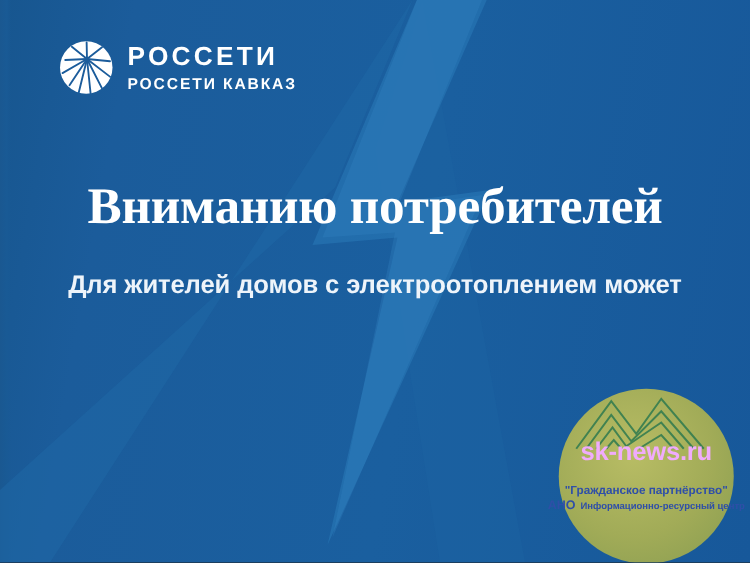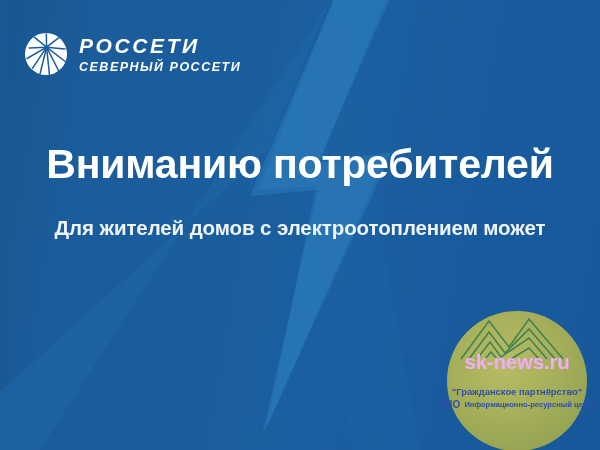--- a/index.html
+++ b/index.html
@@ -32,26 +32,25 @@
   .bg-wedge-svg, .bolt-svg {
     position: absolute;
     inset: 0;
     width: 600px;
     height: 450px;
   }
 
   
   .logo-block {
     position: absolute;
-    left: 24px;
+    left: 47px;
     top: 32px;
     display: flex;
     align-items: center;
     gap: 11px;
-    font-style: italic;
   }
   .logo-mark {
     width: 44px;
     height: 44px;
     flex: 0 0 auto;
   }
   .logo-words {
     display: flex;
     flex-direction: column;
     justify-content: center;
@@ -84,20 +83,21 @@
     text-align: center;
   }
   .headline {
     color: #ffffff;
     font-size: 41px;
     font-weight: bold;
     line-height: 52px;
     letter-spacing: -0.2px;
     margin: 0;
     padding: 0 30px;
+    font-family: Liberation Serif, serif;
   }
   .subtitle {
     color: #eef4fa;
     font-size: 20.5px;
     font-weight: bold;
     line-height: 31px;
     letter-spacing: -0.1px;
     margin: 22px 0 0 0;
     padding: 0 40px;
   }
@@ -204,21 +204,21 @@
         <line x1="22.6" y1="15.2" x2="8.6" y2="36.2"></line>
         <line x1="22.6" y1="15.2" x2="16.0" y2="42.0"></line>
         <line x1="22.6" y1="15.2" x2="25.5" y2="43.0"></line>
         <line x1="22.6" y1="15.2" x2="34.5" y2="38.5"></line>
         <line x1="22.6" y1="15.2" x2="41.2" y2="29.5"></line>
       </g>
       <circle cx="22.6" cy="15.2" r="1.9" fill="#1b5c9b"></circle>
     </svg>
     <div class="logo-words">
       <div class="logo-word-main">РОССЕТИ</div>
-      <div class="logo-word-sub">СЕВЕРНЫЙ РОССЕТИ</div>
+      <div class="logo-word-sub">РОССЕТИ КАВКАЗ</div>
     </div>
   </div>
 
   <div class="copy">
     <div class="headline">Вниманию потребителей</div>
     <div class="subtitle">Для жителей домов с электроотоплением может</div>
   </div>
 
   <div class="watermark">
     <div class="wm-circle"></div>

